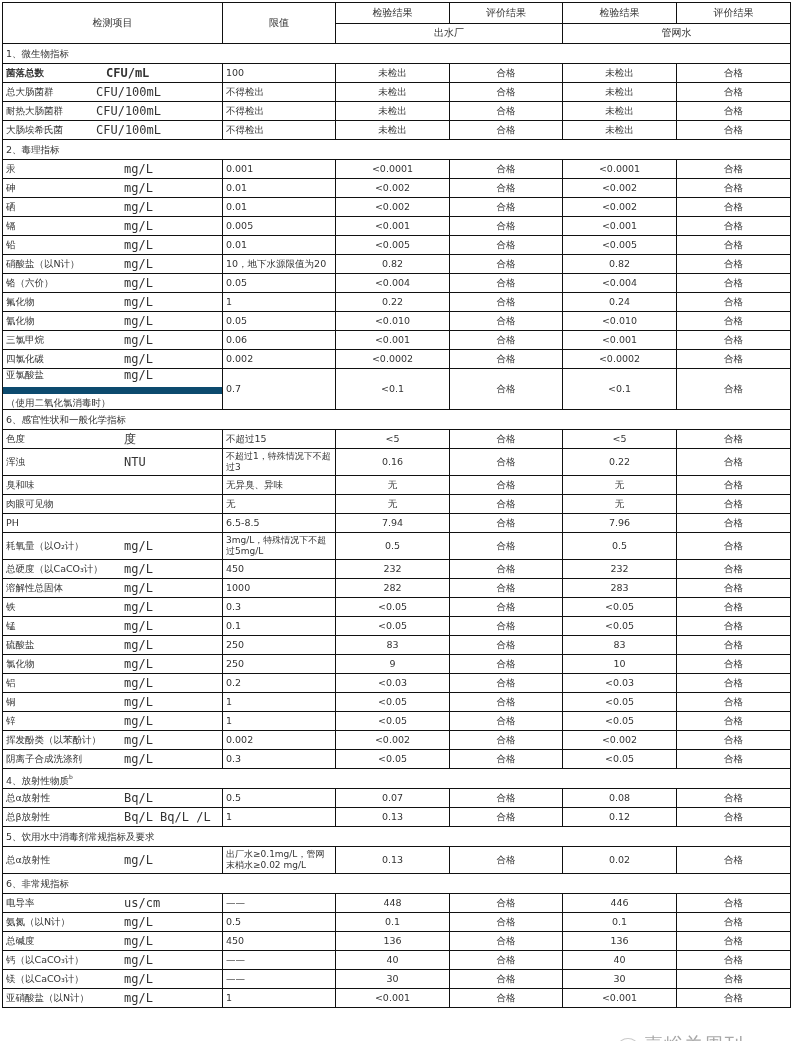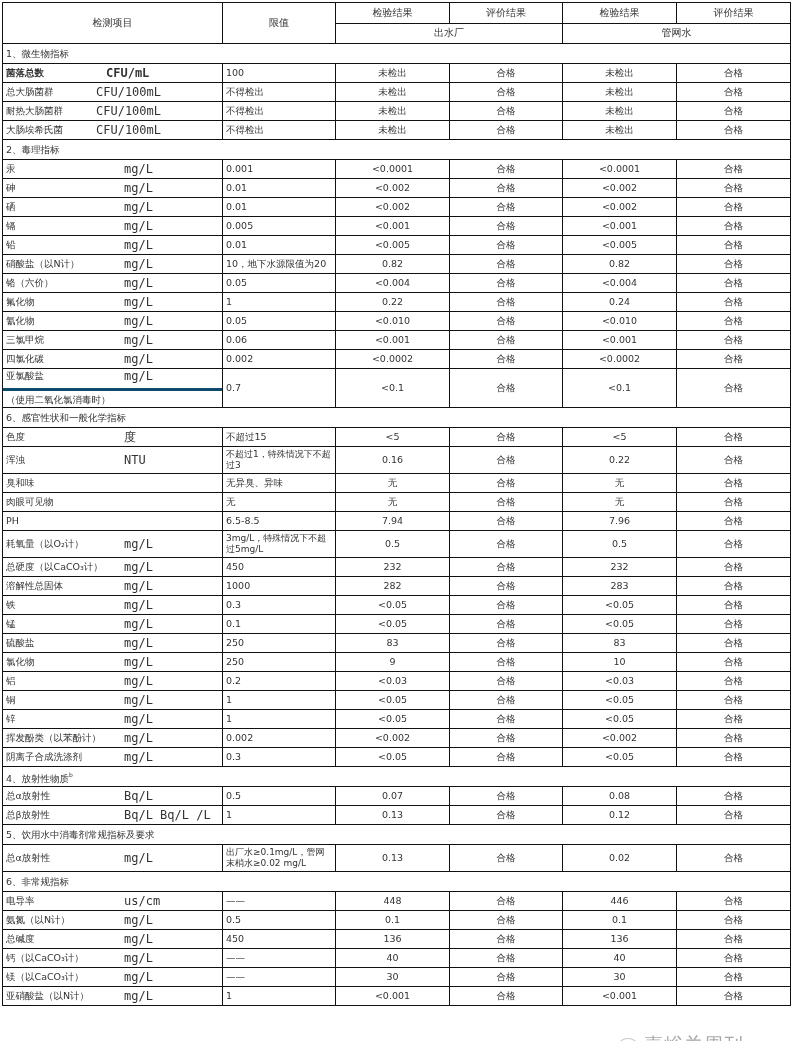--- a/index.html
+++ b/index.html
@@ -12,21 +12,21 @@
   td.hdr { text-align:center; font-size:10px; }
   .name { display:inline-block; }
   .unit { position:absolute; font-family: "DejaVu Sans Mono", "Liberation Mono", monospace; font-size:12px; }
   .cell1 { position:relative; }
   .wrap2 { white-space:normal; line-height:11px; font-size:9px; }
   .sup { font-size:6px; vertical-align:5px; }
   .watermark { position:absolute; left:618px; top:1032px; font-size:19px; color:#8a8a8a; opacity:0.75;
                font-family: "DejaVu Sans", sans-serif; letter-spacing:1px; pointer-events:none; }
   .watermark .wm-icon { display:inline-block; width:18px; height:14px; border:1.5px solid #9a9a9a; border-radius:50%;
                         vertical-align:middle; margin-right:6px; opacity:0.7; }
-  .split-inner { border-top:3px solid #0c4a6e; margin:0 -3px; padding:0 3px; }
+  .split-inner { border-top:7px solid #0c4a6e; margin:0 -3px; padding:0 3px; }
 </style>
 </head>
 <body>
 
 <table>
   <colgroup>
     <col style="width:220px">
       <col style="width:113px">
       <col style="width:114px">
     <col style="width:113px">

